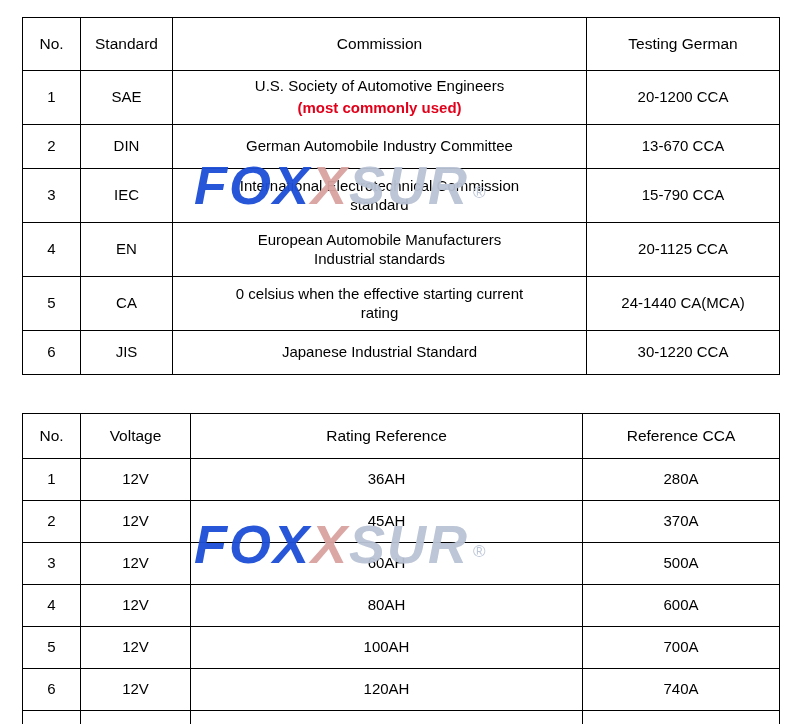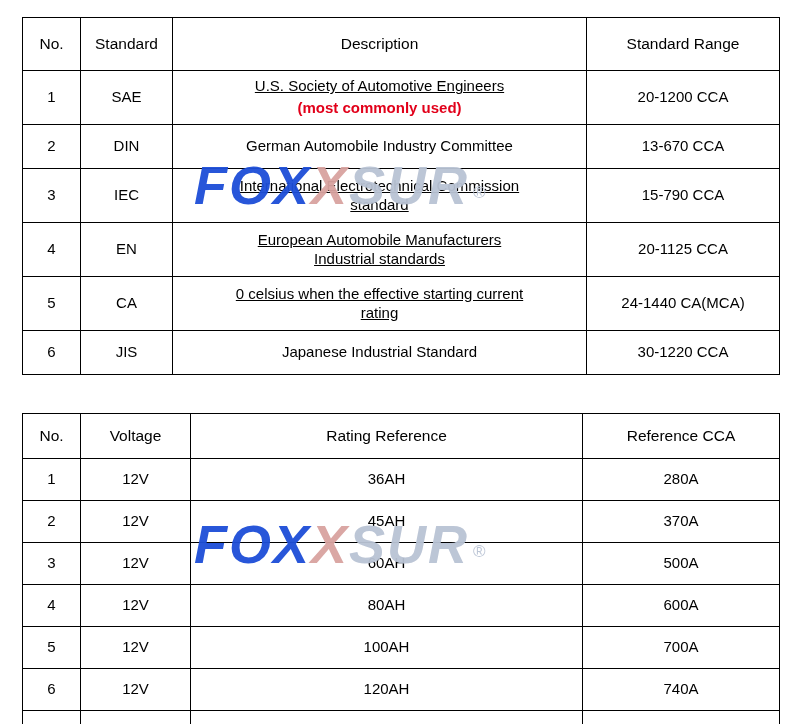--- a/index.html
+++ b/index.html
@@ -57,21 +57,21 @@
   #table-standards thead td { height: 46px; font-size: 15.5px; }
   #table-standards tbody td { height: 37px; }
   #table-standards tbody tr.tall td { height: 47px; }
 
   .red-note {
     color: #e2001a;
     font-weight: bold;
     display: block;
     margin-top: 3px;
   }
-  .desc-line { display: block; text-decoration: underline; }
+  .desc-line { display: block; }
 
   
   #table-capacity col.c-no   { width: 58px; }
   #table-capacity col.c-volt { width: 110px; }
   #table-capacity col.c-cap  { width: 392px; }
   #table-capacity col.c-cca  { width: 197px; }
 
   #table-capacity thead td { height: 38px; font-size: 15.5px; }
   #table-capacity tbody td { height: 35px; }
 
@@ -116,22 +116,22 @@
       <colgroup>
         <col class="c-no">
           <col class="c-std">
           <col class="c-desc">
           <col class="c-rng">
       </colgroup>
       <thead>
         <tr>
           <td>No.</td>
           <td>Standard</td>
-          <td>Description</td>
-          <td>Standard Range</td>
+          <td>Commission</td>
+          <td>Testing German</td>
         </tr>
       </thead>
       <tbody>
         <tr class="tall">
           <td>1</td>
           <td>SAE</td>
           <td>
             <span class="desc-line">U.S. Society of Automotive Engineers</span>
             <span class="red-note">(most commonly used)</span>
           </td>

